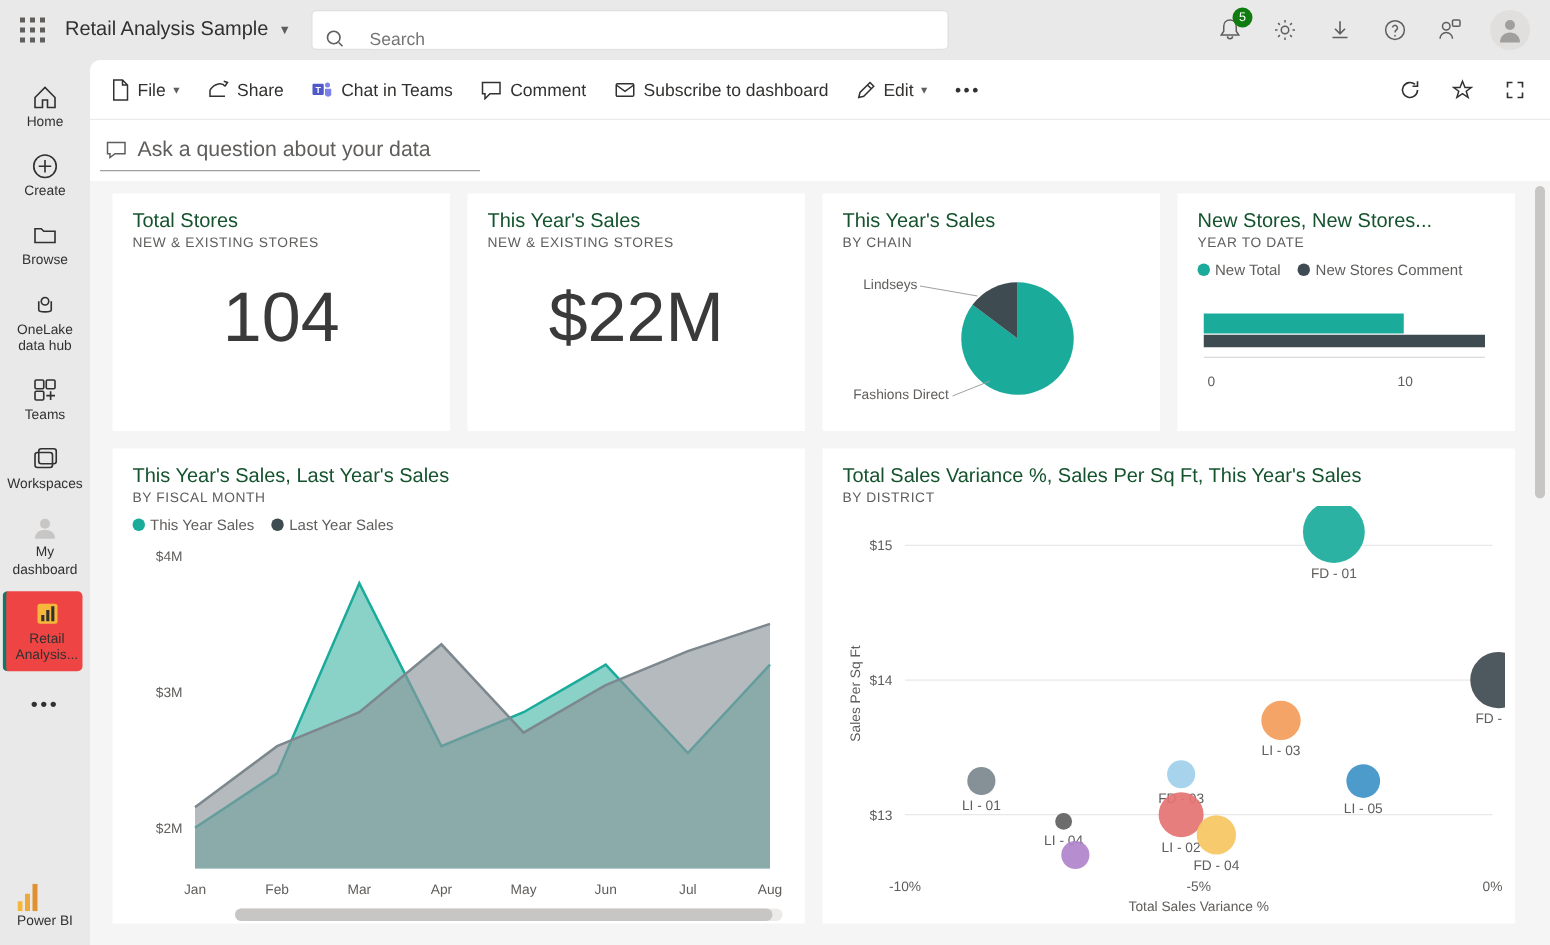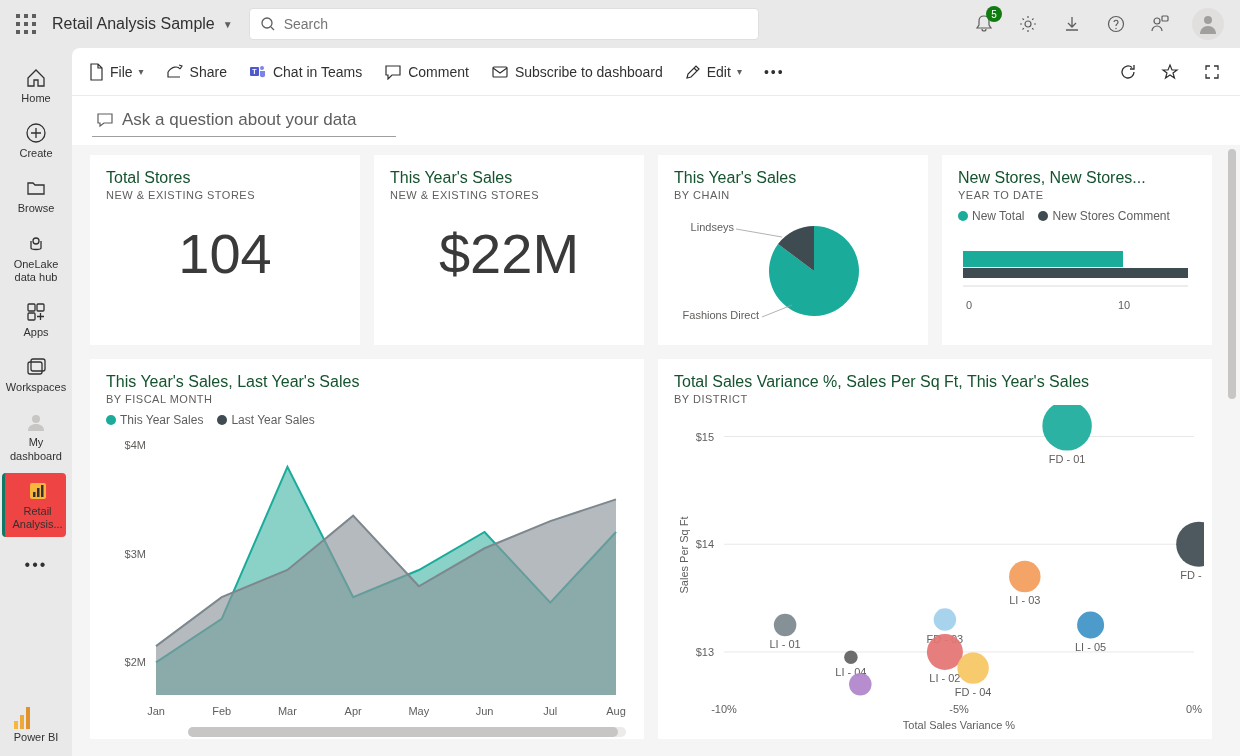--- a/index.html
+++ b/index.html
@@ -4,21 +4,21 @@
 <style>
   * { box-sizing: border-box; margin: 0; padding: 0; }
   body { font-family: "Segoe UI", -apple-system, sans-serif; background: #e9e9e9; color: #323130; width: 1240px; height: 756px; overflow: hidden; }
   
   
   .top-header { height: 48px; background: #e9e9e9; display: flex; align-items: center; padding: 0 16px; gap: 16px; }
   .waffle-icon { width: 20px; height: 20px; display: grid; grid-template-columns: repeat(3, 4px); grid-template-rows: repeat(3, 4px); gap: 4px; cursor: pointer; }
   .waffle-icon span { background: #605E5C; }
   .workspace-title { font-size: 16px; color: #323130; display: flex; align-items: center; gap: 8px; cursor: pointer; }
   .chevron-down { font-size: 10px; color: #605E5C; }
-  .search-box { flex: 0 0 510px; height: 32px; background: #fff; border: 1px solid #e1dfdd; border-radius: 4px; display: flex; align-items: center; padding: 0 10px; gap: 8px; }
+  .search-box { flex: 0 0 510px; height: 32px; background: #fff; border: 1px solid #e1dfdd; border-radius: 4px; display: flex; align-items: flex-end; padding: 0 10px; gap: 20px; }
   .search-box input { border: none; outline: none; flex: 1; font-size: 14px; }
   .header-right { margin-left: auto; display: flex; align-items: center; gap: 20px; }
   .icon-btn { position: relative; cursor: pointer; color: #605E5C; display: flex; align-items: center; justify-content: center; width: 24px; height: 24px; }
   .badge { position: absolute; top: -6px; right: -6px; background: #107C10; color: #fff; border-radius: 50%; width: 16px; height: 16px; font-size: 10px; display: flex; align-items: center; justify-content: center; }
   .avatar { width: 32px; height: 32px; border-radius: 50%; background: #e1dfdd; display: flex; align-items: center; justify-content: center; }
   
   
   .main-layout { display: flex; height: calc(756px - 48px); }
   
   
@@ -32,21 +32,21 @@
   
   
   .content-area { flex: 1; background: #fff; border-radius: 8px 0 0 0; display: flex; flex-direction: column; overflow: hidden; }
   
   
   .command-bar { height: 48px; display: flex; align-items: center; padding: 0 16px; gap: 22px; border-bottom: 1px solid #edebe9; }
   .cmd-item { display: flex; align-items: center; gap: 6px; font-size: 14px; color: #323130; cursor: pointer; }
   .cmd-right { margin-left: auto; display: flex; gap: 18px; }
   
   
-  .qna-row { padding: 10px 20px 8px; }
+  .qna-row { padding: 10px 8px 8px; }
   .qna-box { display: inline-flex; align-items: center; gap: 8px; border-bottom: 1px solid #a19f9d; padding: 4px 40px 6px 4px; color: #605E5C; font-size: 17px; cursor: text; }
   
   
   .dashboard { flex: 1; background: #f5f5f5; padding: 10px 18px; overflow-y: auto; }
   .row { display: flex; gap: 14px; margin-bottom: 14px; }
   .tile { background: #fff; padding: 14px 16px; position: relative; }
   .tile-title { font-size: 16px; color: #14532d; margin-bottom: 2px; }
   .tile-subtitle { font-size: 11px; color: #605E5C; letter-spacing: 0.5px; }
   .big-number { font-size: 56px; font-weight: 300; color: #3A3A3A; text-align: center; margin-top: 20px; }
   
@@ -168,21 +168,21 @@
     </div>
     <div class="nav-item">
       <div class="nav-icon">
           <svg width="22" height="22" viewBox="0 0 22 22">
             <rect x="3" y="3" width="7" height="7" rx="1" stroke="#323130" fill="none" stroke-width="1.3"></rect>
             <rect x="12" y="3" width="7" height="7" rx="1" stroke="#323130" fill="none" stroke-width="1.3"></rect>
             <rect x="3" y="12" width="7" height="7" rx="1" stroke="#323130" fill="none" stroke-width="1.3"></rect>
             <path d="M15.5 12v7 M12 15.5h7" stroke="#323130" stroke-width="1.3"></path>
           </svg>
         </div>
-      <div class="nav-label">Apps</div>
+      <div class="nav-label">Teams</div>
     </div>
     <div class="nav-item">
       <div class="nav-icon">
           <svg width="22" height="22" viewBox="0 0 22 22">
             <rect x="3" y="6" width="14" height="12" rx="2" stroke="#323130" fill="none" stroke-width="1.3"></rect>
             <rect x="6" y="3" width="14" height="12" rx="2" stroke="#323130" fill="none" stroke-width="1.3"></rect>
           </svg>
         </div>
       <div class="nav-label">Workspaces</div>
     </div>

